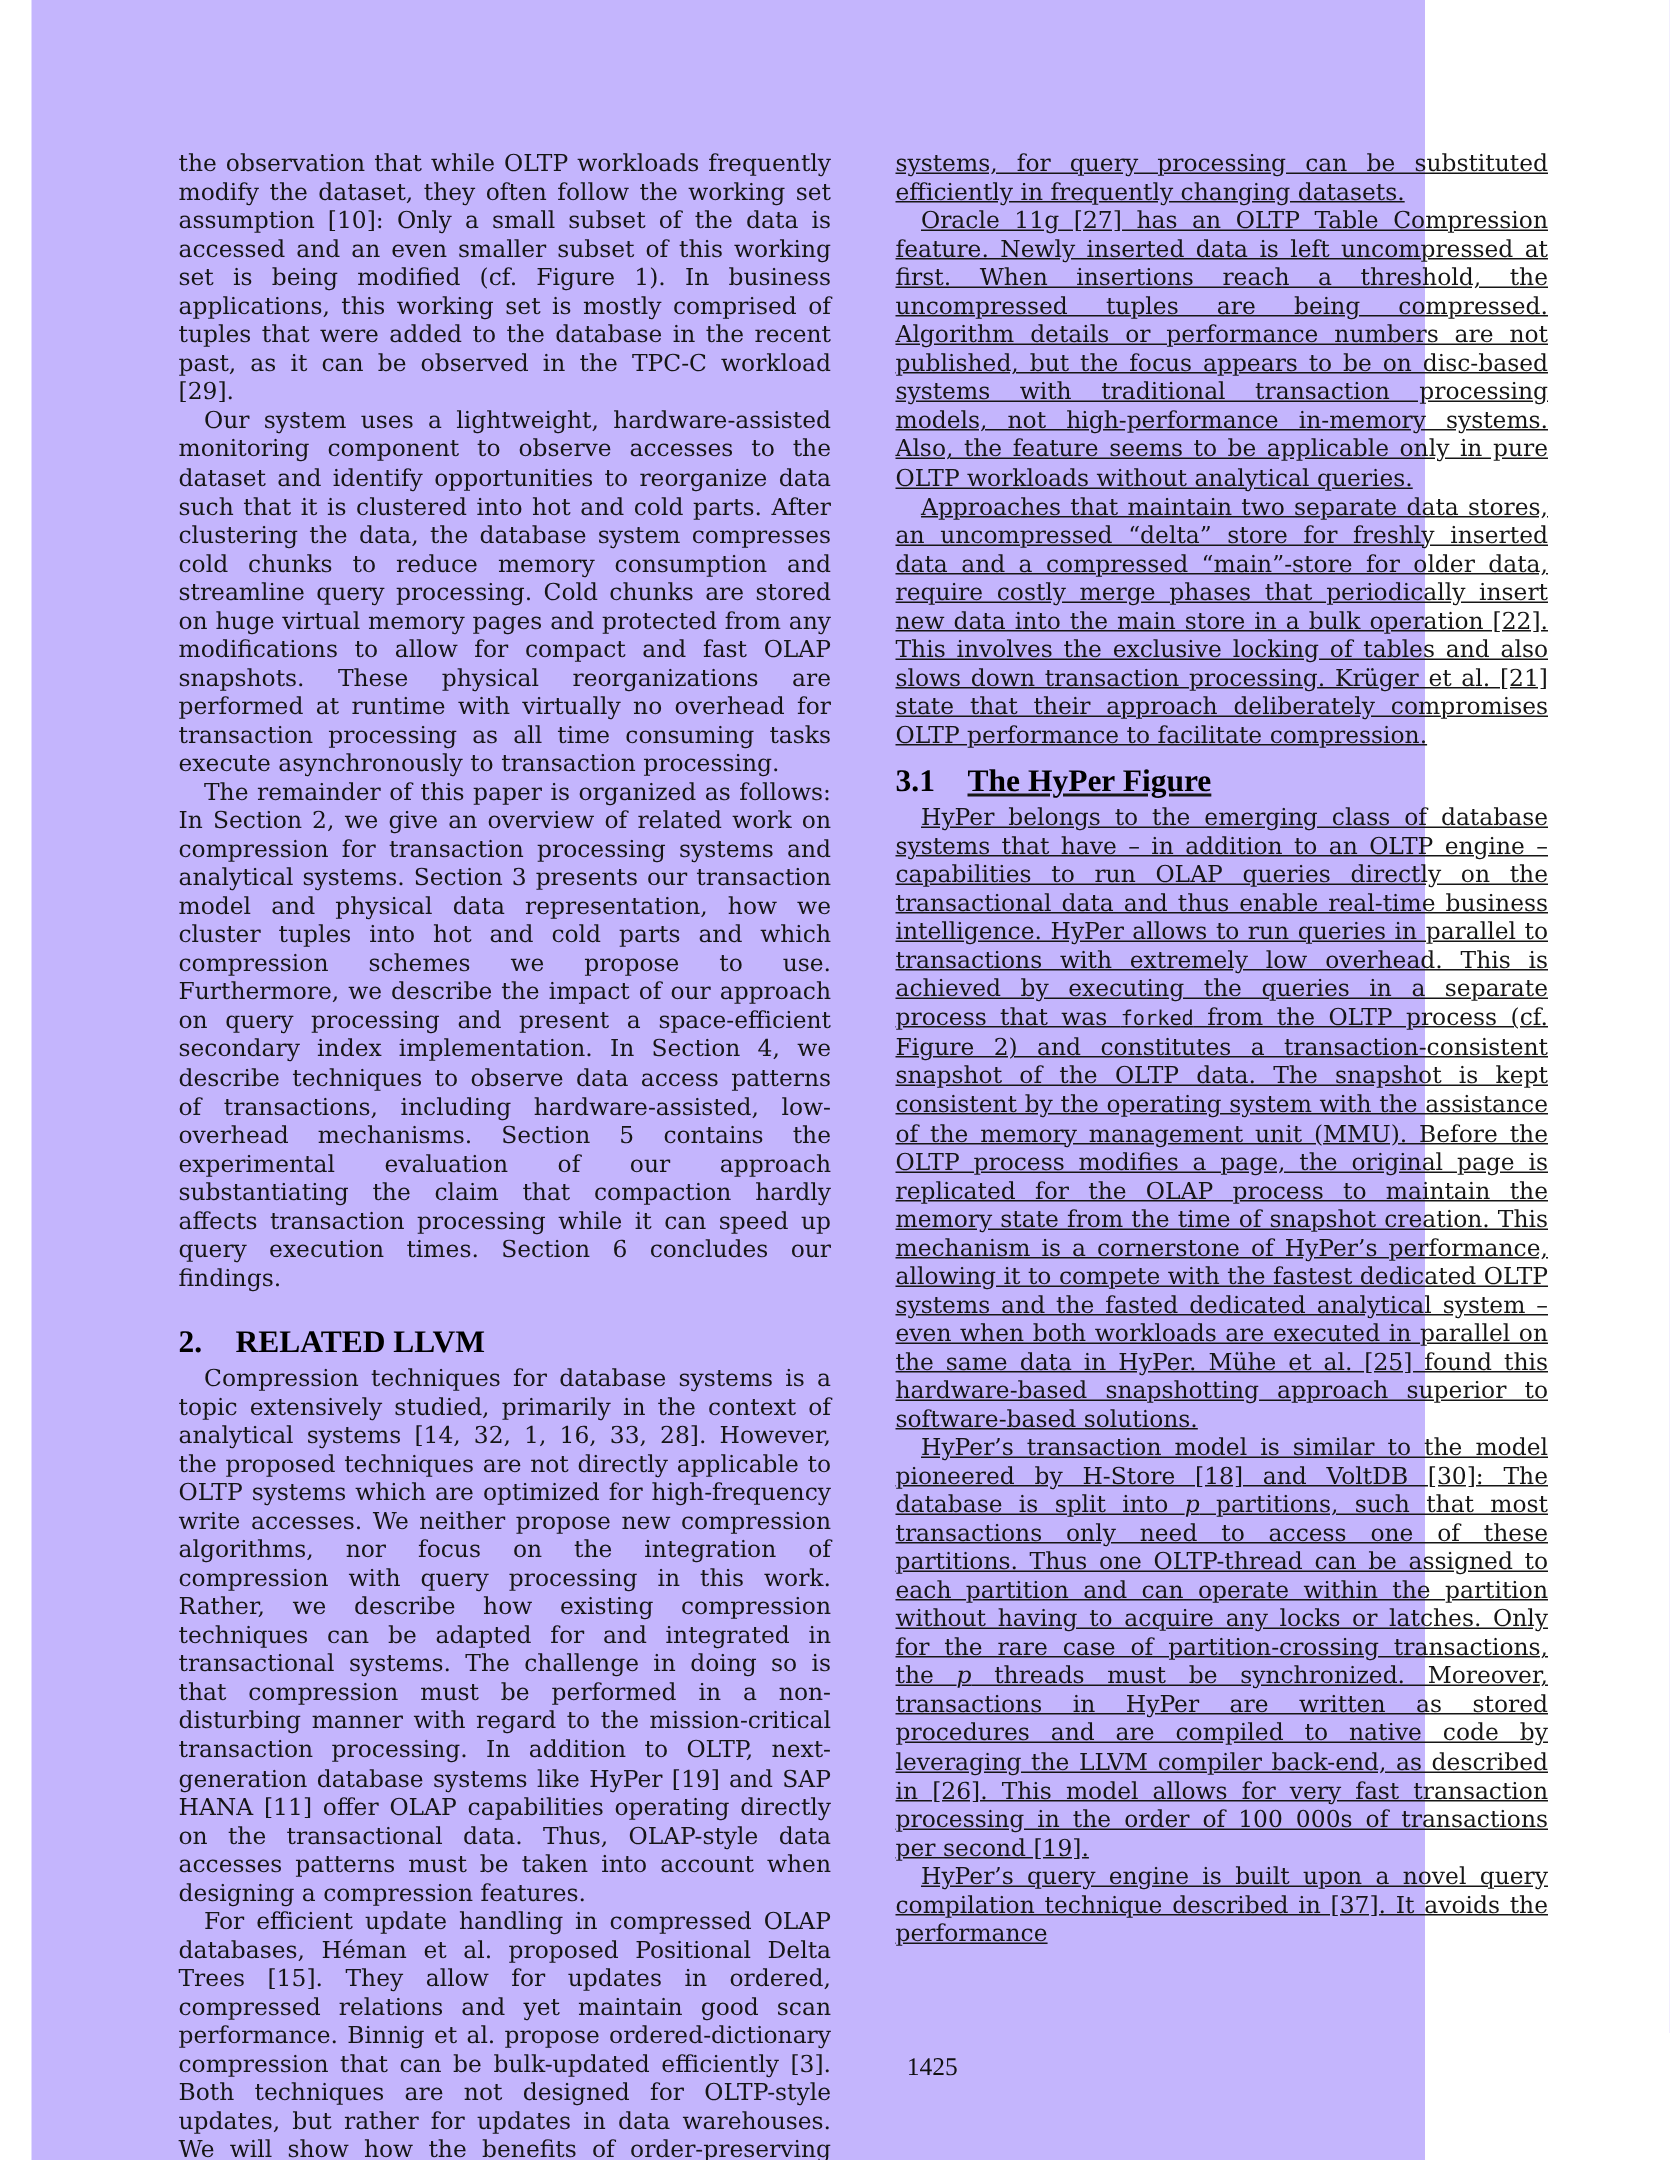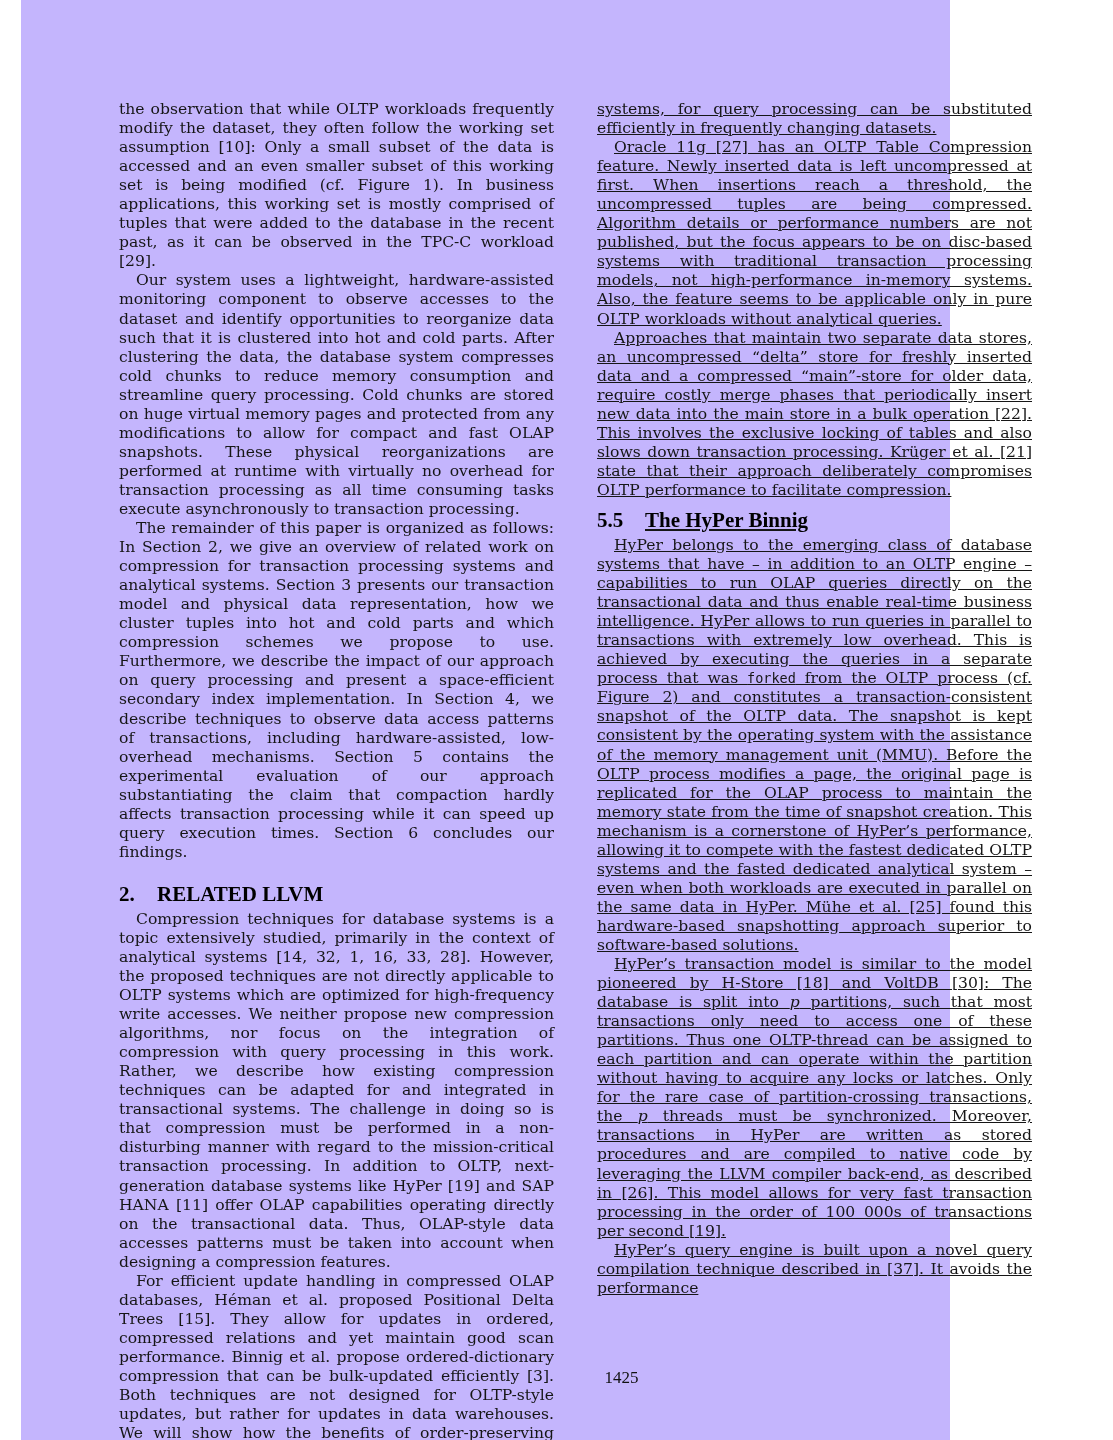--- a/index.html
+++ b/index.html
@@ -32,21 +32,21 @@
     <p class="indent">Compression techniques for database systems is a topic extensively studied, primarily in the context of analytical systems [14, 32, 1, 16, 33, 28]. However, the proposed techniques are not directly applicable to OLTP systems which are optimized for high-frequency write accesses. We neither propose new compression algorithms, nor focus on the integration of compression with query processing in this work. Rather, we describe how existing compression techniques can be adapted for and integrated in transactional systems. The challenge in doing so is that compression must be performed in a non-disturbing manner with regard to the mission-critical transaction processing. In addition to OLTP, next-generation database systems like HyPer [19] and SAP HANA [11] offer OLAP capabilities operating directly on the transactional data. Thus, OLAP-style data accesses patterns must be taken into account when designing a compression features.</p>
     <p class="indent">For efficient update handling in compressed OLAP databases, Héman et al. proposed Positional Delta Trees [15]. They allow for updates in ordered, compressed relations and yet maintain good scan performance. Binnig et al. propose ordered-dictionary compression that can be bulk-updated efficiently [3]. Both techniques are not designed for OLTP-style updates, but rather for updates in data warehouses. We will show how the benefits of order-preserving dictionary compression, which is infeasible in hybrid OLTP&amp;OLAP</p>
   </div>
 
   <div class="col right">
     <p>systems, for query processing can be substituted efficiently in frequently changing datasets.</p>
     <p class="indent">Oracle 11g [27] has an OLTP Table Compression feature. Newly inserted data is left uncompressed at first. When insertions reach a threshold, the uncompressed tuples are being compressed. Algorithm details or performance numbers are not published, but the focus appears to be on disc-based systems with traditional transaction processing models, not high-performance in-memory systems. Also, the feature seems to be applicable only in pure OLTP workloads without analytical queries.</p>
     <p class="indent">Approaches that maintain two separate data stores, an uncompressed “delta” store for freshly inserted data and a compressed “main”-store for older data, require costly merge phases that periodically insert new data into the main store in a bulk operation [22]. This involves the exclusive locking of tables and also slows down transaction processing. Krüger et al. [21] state that their approach deliberately compromises OLTP performance to facilitate compression.</p>
 
 
-    <h3><span class="num3">5.5</span><span>The HyPer Binnig</span></h3>
+    <h3><span class="num3">3.1</span><span>The HyPer Figure</span></h3>
 
     <p class="indent"><span>HyPer belongs to the emerging class of database systems that have – in addition to an OLTP engine – capabilities to run OLAP queries directly on the transactional data and thus enable real-time business intelligence. HyPer allows to run queries in parallel to transactions with extremely low overhead. This is achieved by executing the queries in a separate process that was </span><span class="mono">forked</span><span> from the OLTP process (cf. Figure 2) and constitutes a transaction-consistent snapshot of the OLTP data. The snapshot is kept consistent by the operating system with the assistance of the memory management unit (MMU). Before the OLTP process modifies a page, the original page is replicated for the OLAP process to maintain the memory state from the time of snapshot creation. This mechanism is a cornerstone of HyPer’s performance, allowing it to compete with the fastest dedicated OLTP systems and the fasted dedicated analytical system – even when both workloads are executed in parallel on the same data in HyPer. Mühe et al. [25] found this hardware-based snapshotting approach superior to software-based solutions.</span></p>
     <p class="indent"><span>HyPer’s transaction model is similar to the model pioneered by H-Store [18] and VoltDB [30]: The database is split into </span><i>p</i><span> partitions, such that most transactions only need to access one of these partitions. Thus one OLTP-thread can be assigned to each partition and can operate within the partition without having to acquire any locks or latches. Only for the rare case of partition-crossing transactions, the </span><i>p</i><span> threads must be synchronized. Moreover, transactions in HyPer are written as stored procedures and are compiled to native code by leveraging the LLVM compiler back-end, as described in [26]. This model allows for very fast transaction processing in the order of 100 000s of transactions per second [19].</span></p>
     <p class="indent">HyPer’s query engine is built upon a novel query compilation technique described in [37]. It avoids the performance</p>
   </div>
 
   <div class="pagenum">1425</div>
 </div>
 
 </body></html>

